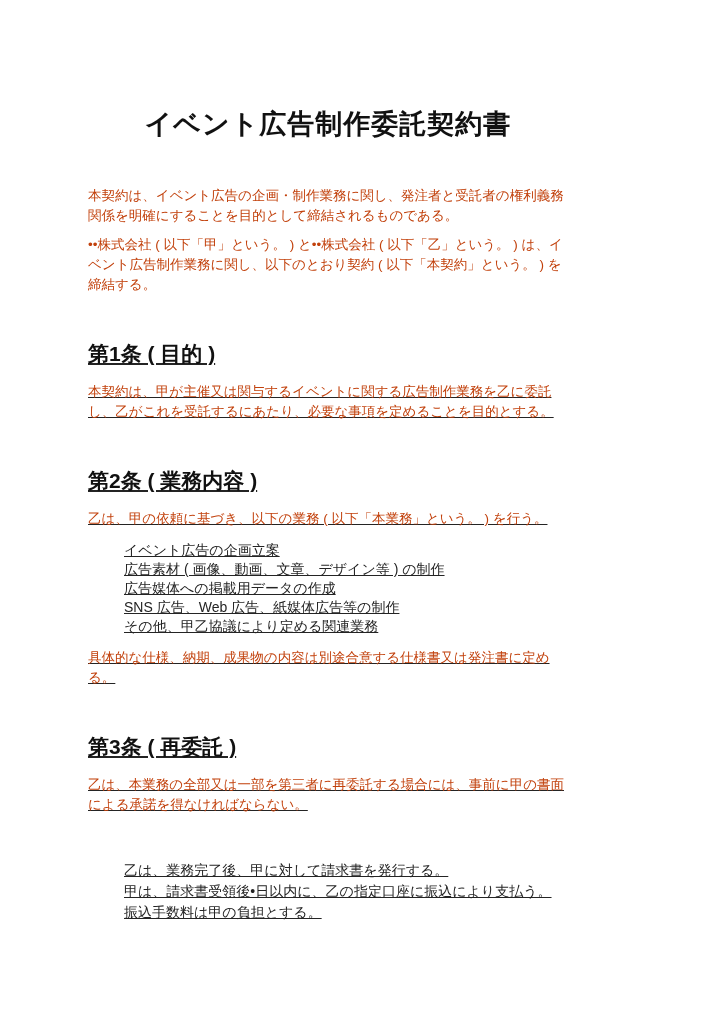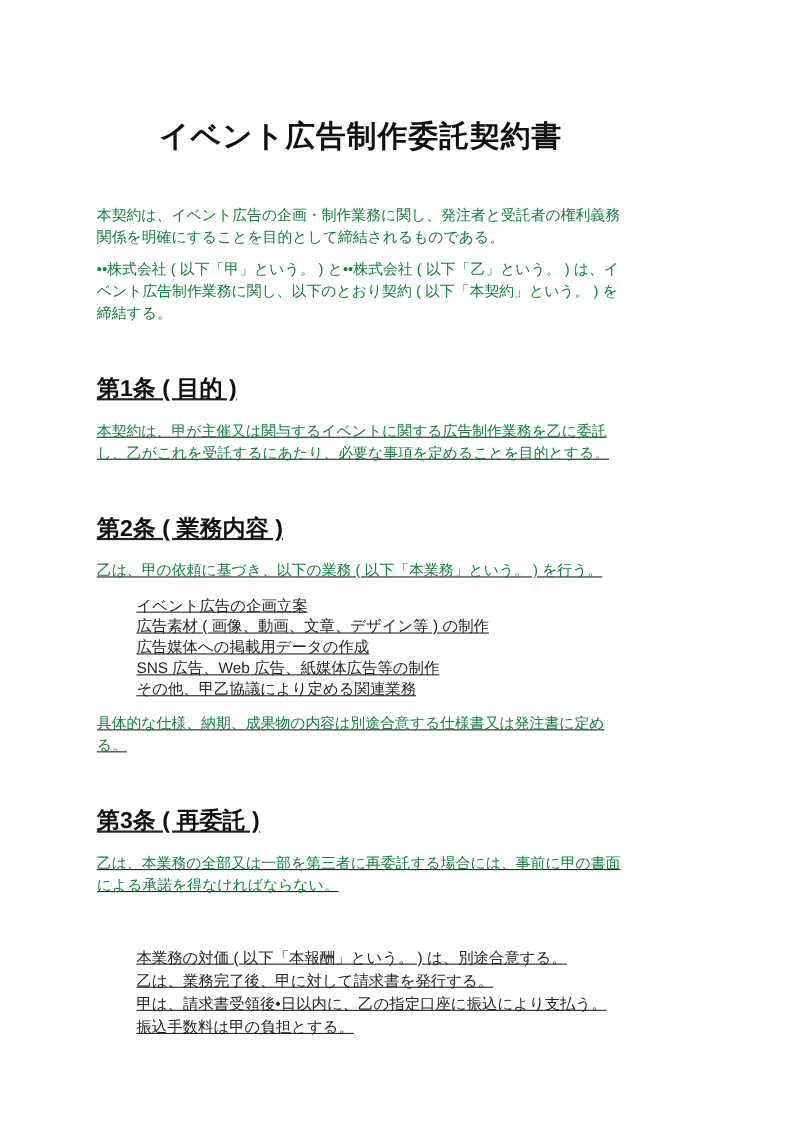--- a/index.html
+++ b/index.html
@@ -27,21 +27,21 @@
     line-height: 32px;
     font-weight: bold;
     text-align: center;
     color: #111111;
     letter-spacing: 1px;
   }
   p.body-text {
     margin: 0 0 9px 0;
     font-size: 13.5px;
     line-height: 20px;
-    color: #15803d;
+    color: #c2410c;
     text-align: left;
   }
   section.article {
     margin-top: 45px;
     text-decoration: underline;
   }
   .article-heading {
     margin: 0 0 14px 0;
     font-size: 21px;
     line-height: 28px;
@@ -91,20 +91,19 @@
     <p class="body-text">具体的な仕様、納期、成果物の内容は別途合意する仕様書又は発注書に定める。</p>
   </section>
 
   <section class="article">
     <h2 class="article-heading">第3条 ( 再委託 )</h2>
     <p class="body-text">乙は、本業務の全部又は一部を第三者に再委託する場合には、事前に甲の書面による承諾を得なければならない。</p>
   </section>
 
   <section class="article">
     <ul class="indent-list loose">
-      <li>本業務の対価 ( 以下「本報酬」という。 ) は、別途合意する。</li>
       <li>乙は、業務完了後、甲に対して請求書を発行する。</li>
       <li>甲は、請求書受領後•日以内に、乙の指定口座に振込により支払う。</li>
       <li>振込手数料は甲の負担とする。</li>
     </ul>
   </section>
 
 </div>
 
 </body></html>

